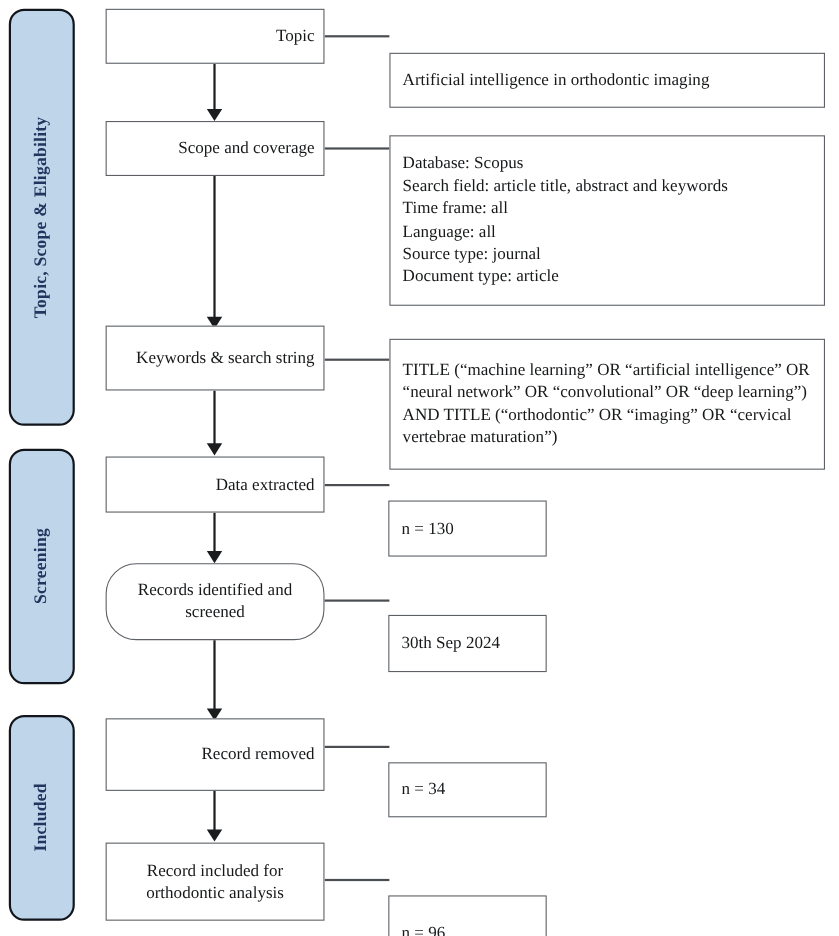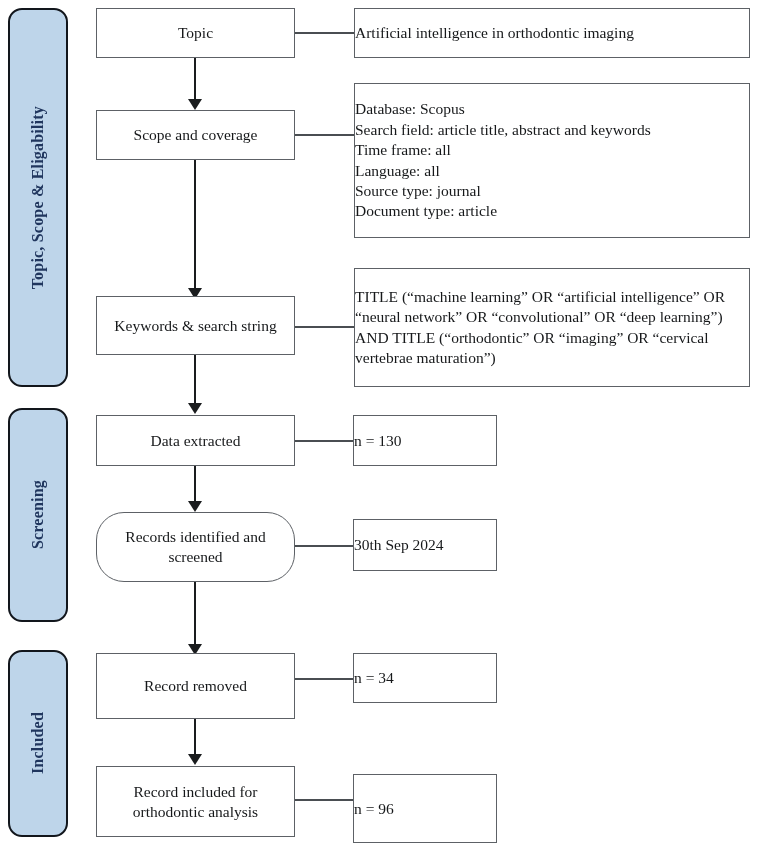--- a/index.html
+++ b/index.html
@@ -40,32 +40,33 @@
   }
 
   
   .node {
     position: absolute;
     box-sizing: border-box;
     background: #ffffff;
     border: 1.4px solid #5d6166;
     display: flex;
     align-items: center;
-    justify-content: center;
+    justify-content: flex-end;
     text-align: center;
     color: #16181a;
     font-size: 15.5px;
     line-height: 1.28;
     padding: 2px 8px;
   }
   .node.step { }
   .node.detail {
     justify-content: flex-start;
     text-align: left;
-    padding: 6px 0;
+    padding: 6px 11px;
+    margin-top: 40px;
   }
   .node.detail.centered {
     justify-content: flex-start;
     text-align: center;
   }
   .detail-lines {
     white-space: pre-line;
     line-height: 1.32;
   }
 

